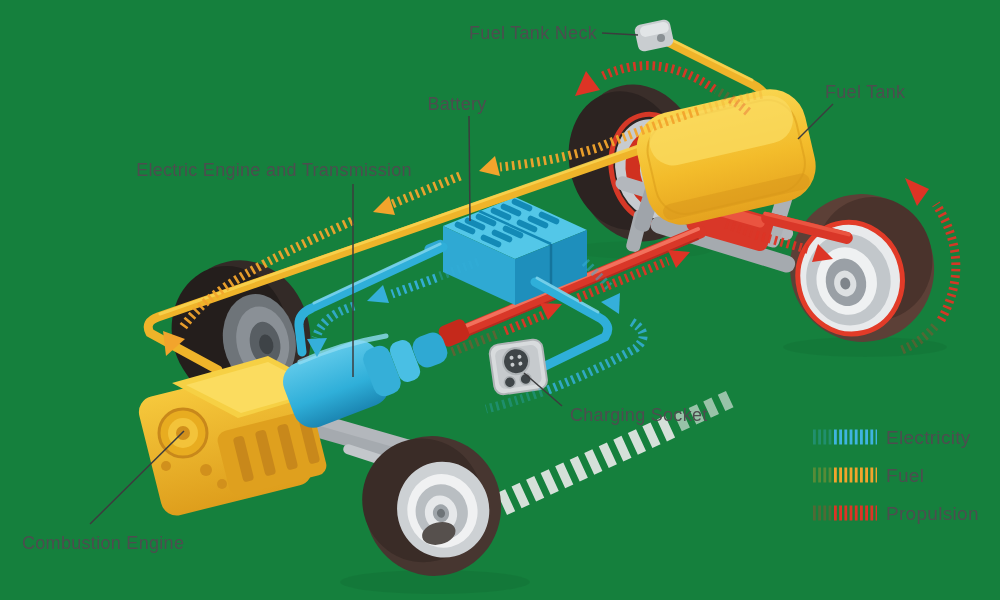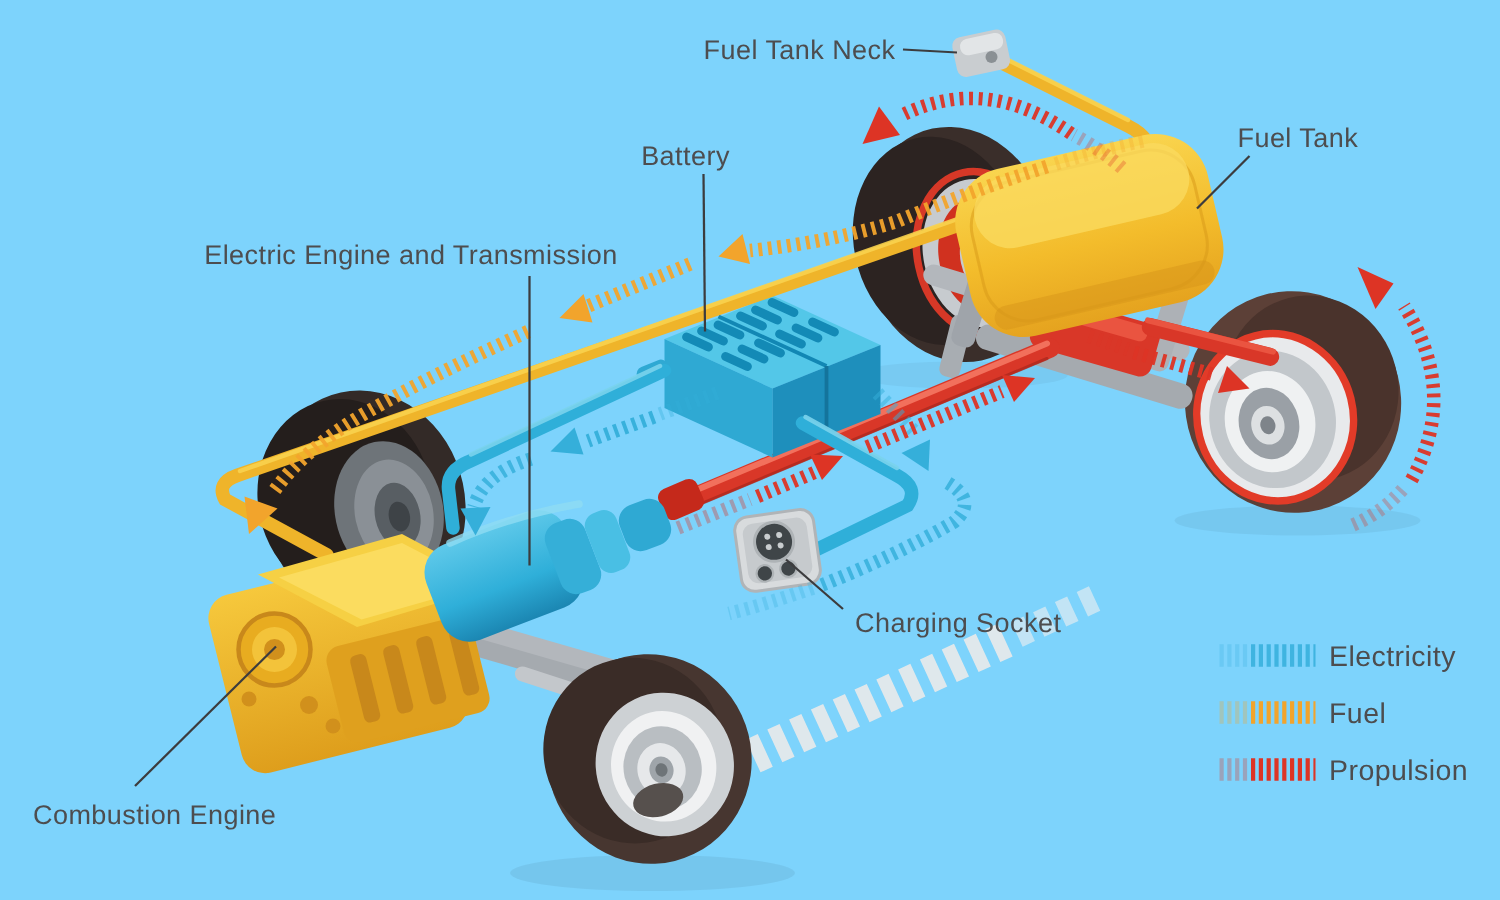--- a/index.html
+++ b/index.html
@@ -1,16 +1,16 @@
 <!DOCTYPE html>
 <html><head>
 <meta charset="utf-8">
 <style>
   html,body{margin:0;padding:0;background:#fff;width:1000px;height:600px;overflow:hidden;}
-  #stage{position:relative;width:1000px;height:600px;background:#7dd3fc;}
+  #stage{position:relative;width:1000px;height:600px;background:#15803d;}
   svg{display:block;font-family:"Liberation Sans",sans-serif;}
   text{font-family:"Liberation Sans",sans-serif;letter-spacing:.3px;}
   .lbl{font-size:18px;font-weight:400;}
   .legend-lbl{font-size:19px;font-weight:400;}
 </style>
 </head>
 <body>
 
 <div id="stage">
 <svg width="1000" height="600" viewBox="0 0 1000 600">

